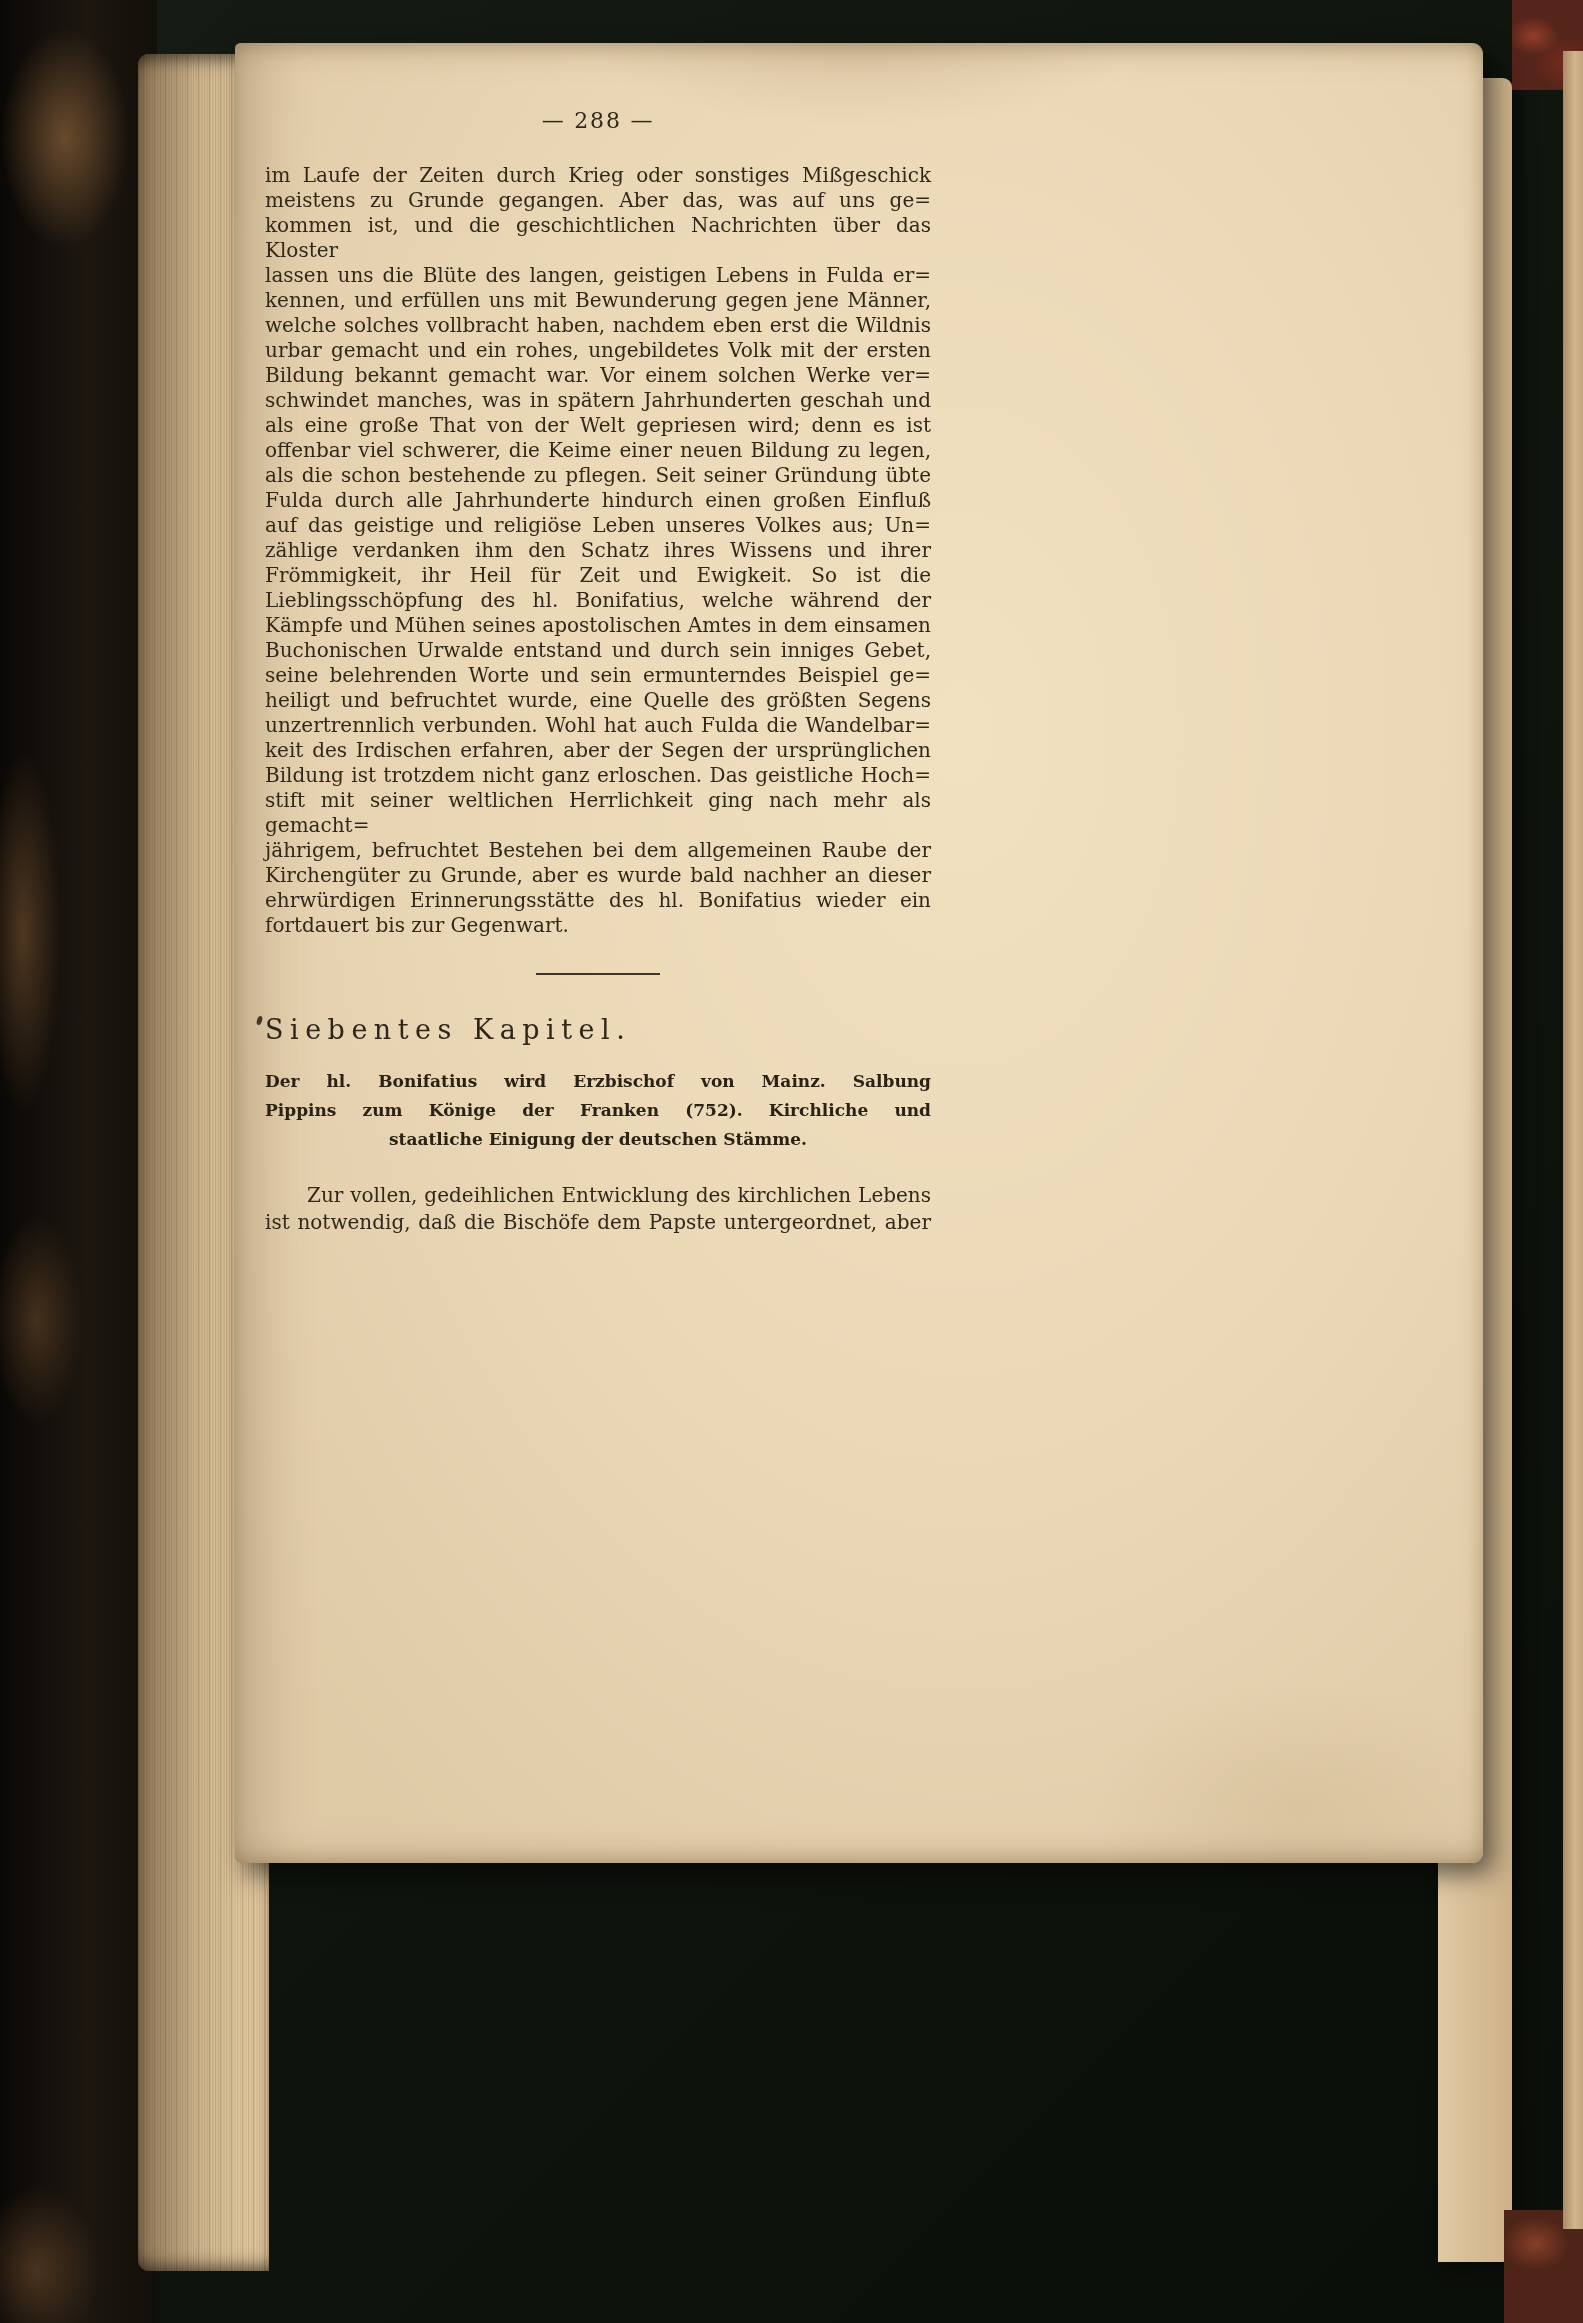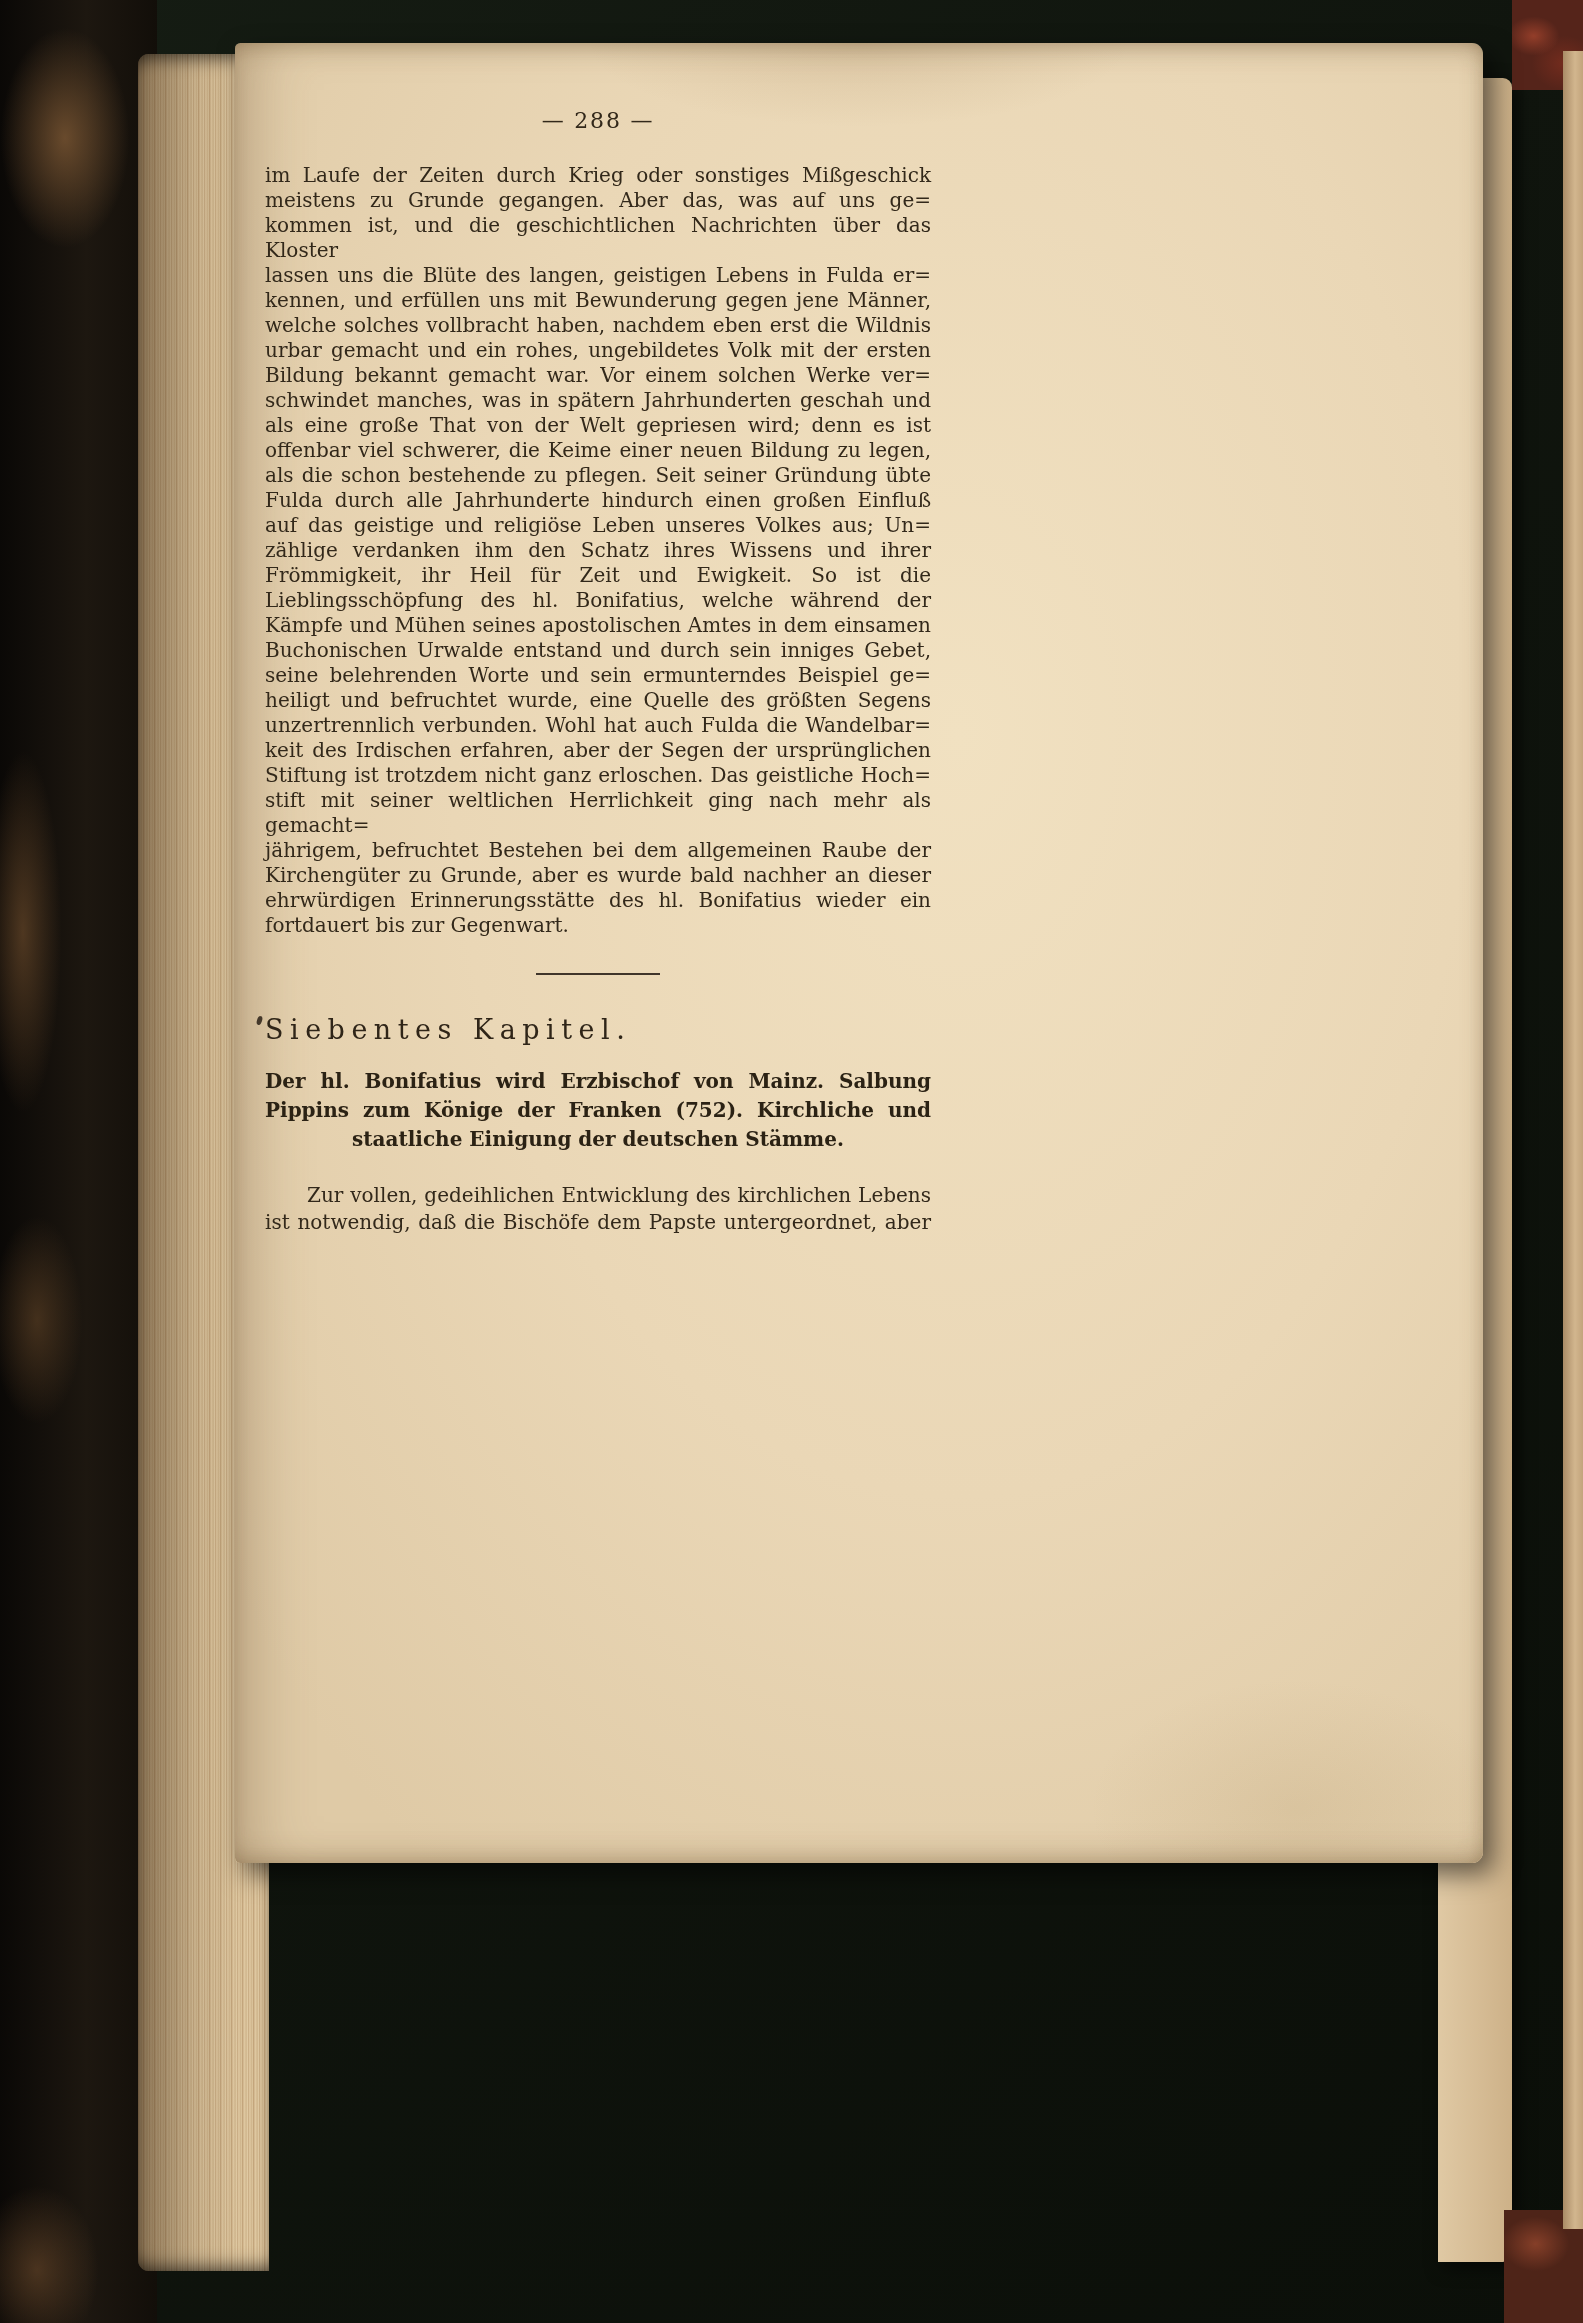--- a/index.html
+++ b/index.html
@@ -84,21 +84,21 @@
   .line { text-align:justify; text-align-last:justify; }
   .body-par .line:last-child { text-align-last:left; }
 
   .divider { width:124px; height:2.3px; background:#40352a; margin:35px auto 0; }
 
   .chapter-heading {
     margin-top:39px; text-align:left;
     font-size:27px; letter-spacing:6.5px; color:#2f2518;
   }
 
-  .subtitle { margin-top:22px; font-weight:bold; font-size:20px; line-height:29px; color:#2b2214; }
+  .subtitle { margin-top:22px; font-weight:bold; font-size:17px; line-height:29px; color:#2b2214; }
   .subtitle .line:last-child { text-align:left; text-align-last:center; }
 
   .opening { margin-top:28px; font-size:20px; line-height:27px; }
   .opening .line:first-child { text-indent:42px; }
 
   .speck {
     position:absolute; left:22px; top:973px; width:4.6px; height:9.2px;
     background:#44382a; border-radius:50%; transform:rotate(18deg);
   }
 </style>
@@ -135,21 +135,21 @@
           <div class="line">auf das geistige und religiöse Leben unseres Volkes aus; Un=</div>
           <div class="line">zählige verdanken ihm den Schatz ihres Wissens und ihrer</div>
           <div class="line">Frömmigkeit, ihr Heil für Zeit und Ewigkeit. So ist die</div>
           <div class="line">Lieblingsschöpfung des hl. Bonifatius, welche während der</div>
           <div class="line">Kämpfe und Mühen seines apostolischen Amtes in dem einsamen</div>
           <div class="line">Buchonischen Urwalde entstand und durch sein inniges Gebet,</div>
           <div class="line">seine belehrenden Worte und sein ermunterndes Beispiel ge=</div>
           <div class="line">heiligt und befruchtet wurde, eine Quelle des größten Segens</div>
           <div class="line">unzertrennlich verbunden. Wohl hat auch Fulda die Wandelbar=</div>
           <div class="line">keit des Irdischen erfahren, aber der Segen der ursprünglichen</div>
-          <div class="line">Stiftung ist trotzdem nicht ganz erloschen. Das geistliche Hoch=</div>
+          <div class="line">Bildung ist trotzdem nicht ganz erloschen. Das geistliche Hoch=</div>
           <div class="line">stift mit seiner weltlichen Herrlichkeit ging nach mehr als gemacht=</div>
           <div class="line">jährigem, befruchtet Bestehen bei dem allgemeinen Raube der</div>
           <div class="line">Kirchengüter zu Grunde, aber es wurde bald nachher an dieser</div>
           <div class="line">ehrwürdigen Erinnerungsstätte des hl. Bonifatius wieder ein</div>
           <div class="line">fortdauert bis zur Gegenwart.</div>
         </div>
 
       <div class="divider"></div>
 
       <div class="chapter-heading">Siebentes Kapitel.</div>

